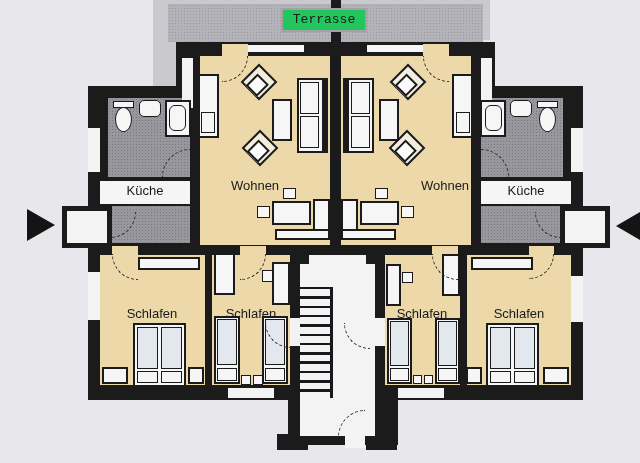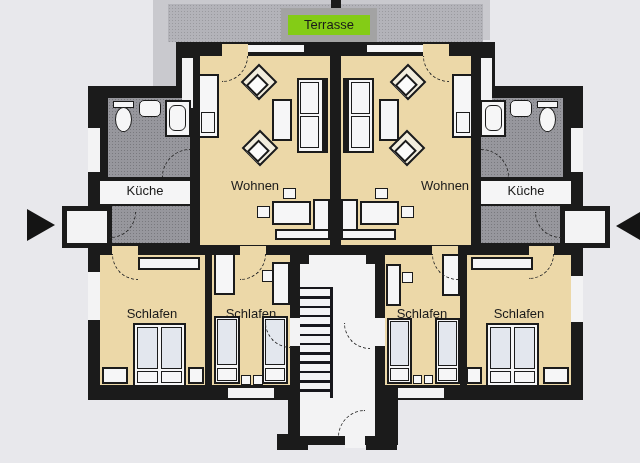--- a/index.html
+++ b/index.html
@@ -18,21 +18,21 @@
   .furn2{background:#f6f6f7;border:1.5px solid #1b1b1b;box-sizing:border-box;}
   .mat{background:#e3e7ee;border:1.5px solid #1b1b1b;box-sizing:border-box;}
   .arc{border:1.6px dashed #2c2c2c;box-sizing:border-box;background:transparent;}
   .arc-br{border-top:none;border-left:none;border-bottom-right-radius:100%;}
   .arc-bl{border-top:none;border-right:none;border-bottom-left-radius:100%;}
   .arc-tl{border-bottom:none;border-right:none;border-top-left-radius:100%;}
   .arc-tr{border-bottom:none;border-left:none;border-top-right-radius:100%;}
   .chair{width:26px;height:26px;border:2.5px solid #1b1b1b;background:#f2eddd;box-sizing:border-box;transform:rotate(45deg);}
   .chair .seat{position:absolute;left:4px;top:6px;width:12px;height:13px;border:2px solid #1b1b1b;background:#fbfbfb;}
   .winline{background:#f6f6f7;border-top:1px solid #1b1b1b;border-bottom:1px solid #1b1b1b;box-sizing:border-box;}
-  .tbox{background:#84cc16;border:7px solid #a3a3a3;line-height:20px;}
+  .tbox{background:#22c55e;border:2px solid #a3a3a3;line-height:20px;font-family:Liberation Mono, monospace;}
 </style>
 </head>
 <body>
 
 <div class="plan">
 
   <div class="abs" style="left:153px;top:0;width:337px;height:16px;background:#c9c9ce;"></div>
   <div class="abs" style="left:153px;top:0;width:27px;height:90px;background:#c9c9ce;"></div>
   <div class="abs" style="left:470px;top:0;width:20px;height:40px;background:#c9c9ce;"></div>
   <div class="abs tdots" style="left:168px;top:4px;width:315px;height:38px;background-color:#b3b3b9;"></div>

